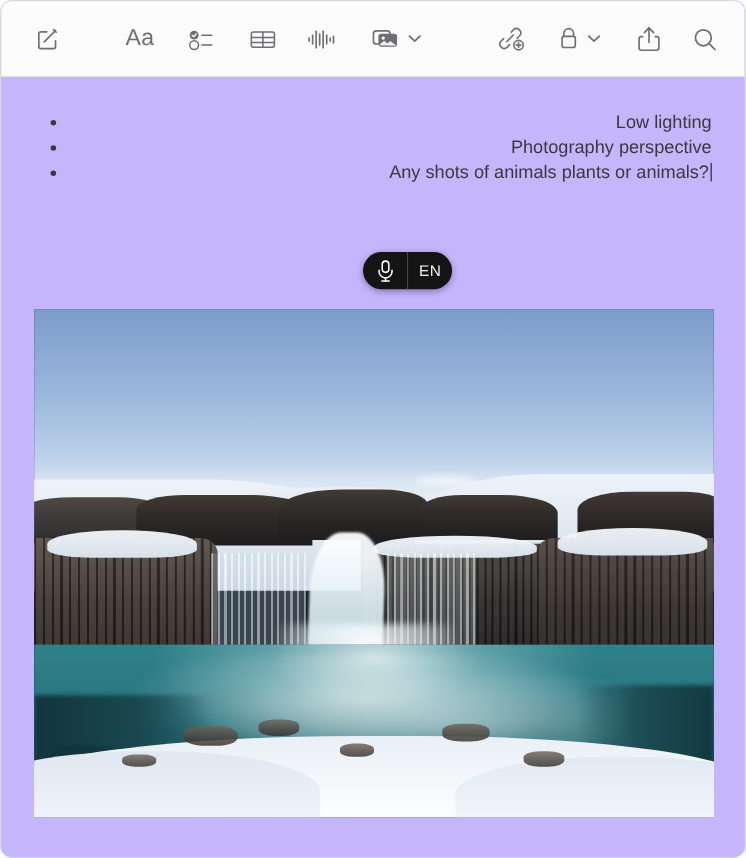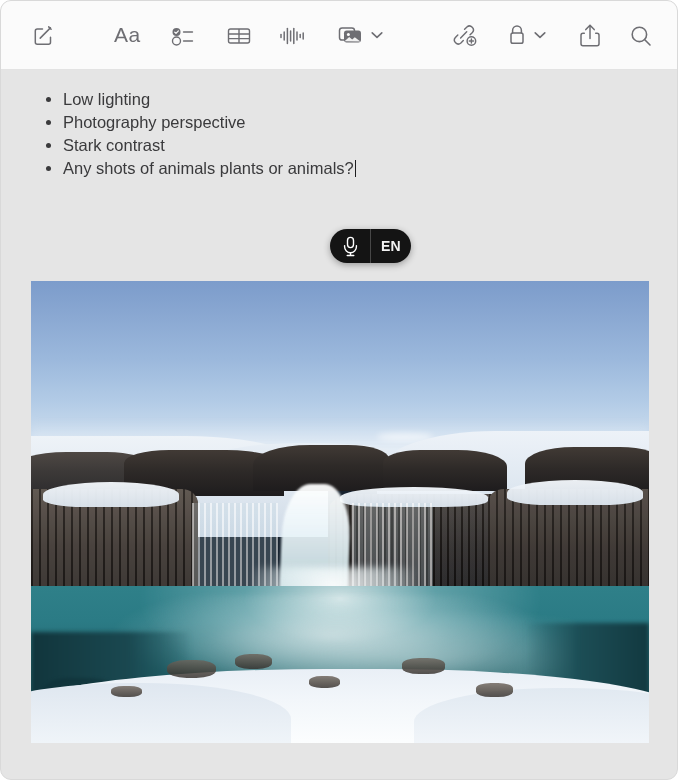--- a/index.html
+++ b/index.html
@@ -9,24 +9,25 @@
     height: 780px;
     background: #ffffff;
     font-family: "Liberation Sans", sans-serif;
     overflow: hidden;
   }
 
   #window {
     position: relative;
     width: 678px;
     height: 780px;
-    background: #e5e5e5;
+    background: #c4b5fd;
     border-radius: 11px;
     overflow: hidden;
     border: 1px solid #d9d9d9;
+    text-align: right;
   }
 
   
   #toolbar {
     position: relative;
     height: 69px;
     background: #fbfbfb;
     border-bottom: 1px solid #e3e3e3;
     display: flex;
     align-items: center;
@@ -55,21 +56,21 @@
     font-size: 24px;
     font-weight: bold;
     color: #3a3a3c;
     letter-spacing: -0.3px;
     margin-top: 16px;
     margin-bottom: 0;
   }
 
   #bullet-list {
     list-style: none;
-    margin-top: 18px;
+    margin-top: 30px;
     padding-left: 14px;
   }
   #bullet-list li {
     position: relative;
     font-size: 16.5px;
     color: #3a3a3c;
     line-height: 23px;
     padding-left: 18px;
     white-space: nowrap;
   }
@@ -111,21 +112,21 @@
     height: 100%;
   }
   #mic-seg { width: 40px; }
   #lang-seg {
     width: 41px;
     border-left: 1px solid #474747;
   }
   #lang-label {
     color: #f2f2f2;
     font-size: 14px;
-    font-weight: bold;
+    font-weight: normal;
     letter-spacing: 0.3px;
   }
 
   
   #photo-wrap {
     position: absolute;
     left: 30px;
     top: 280px;
     width: 618px;
     height: 462px;
@@ -416,23 +417,20 @@
 
 
     <ul id="bullet-list">
       <li>
         <span>Low lighting</span>
       </li>
       <li>
         <span>Photography perspective</span>
       </li>
       <li>
-        <span>Stark contrast</span>
-      </li>
-      <li>
         <span>Any shots of animals plants or animals?</span><span class="caret"></span>
       </li>
     </ul>
   </div>
 
   <div id="dictation-pill">
     <div class="seg" id="mic-seg">
       <svg width="17" height="21" viewBox="0 0 17 21" fill="none" stroke="#ffffff" stroke-width="1.4">
         <rect x="5.5" y="1.4" width="6" height="10.2" rx="3"></rect>
         <path d="M2.6 9.6v1.2a5.9 5.9 0 0 0 11.8 0V9.6" stroke-linecap="round"></path>

